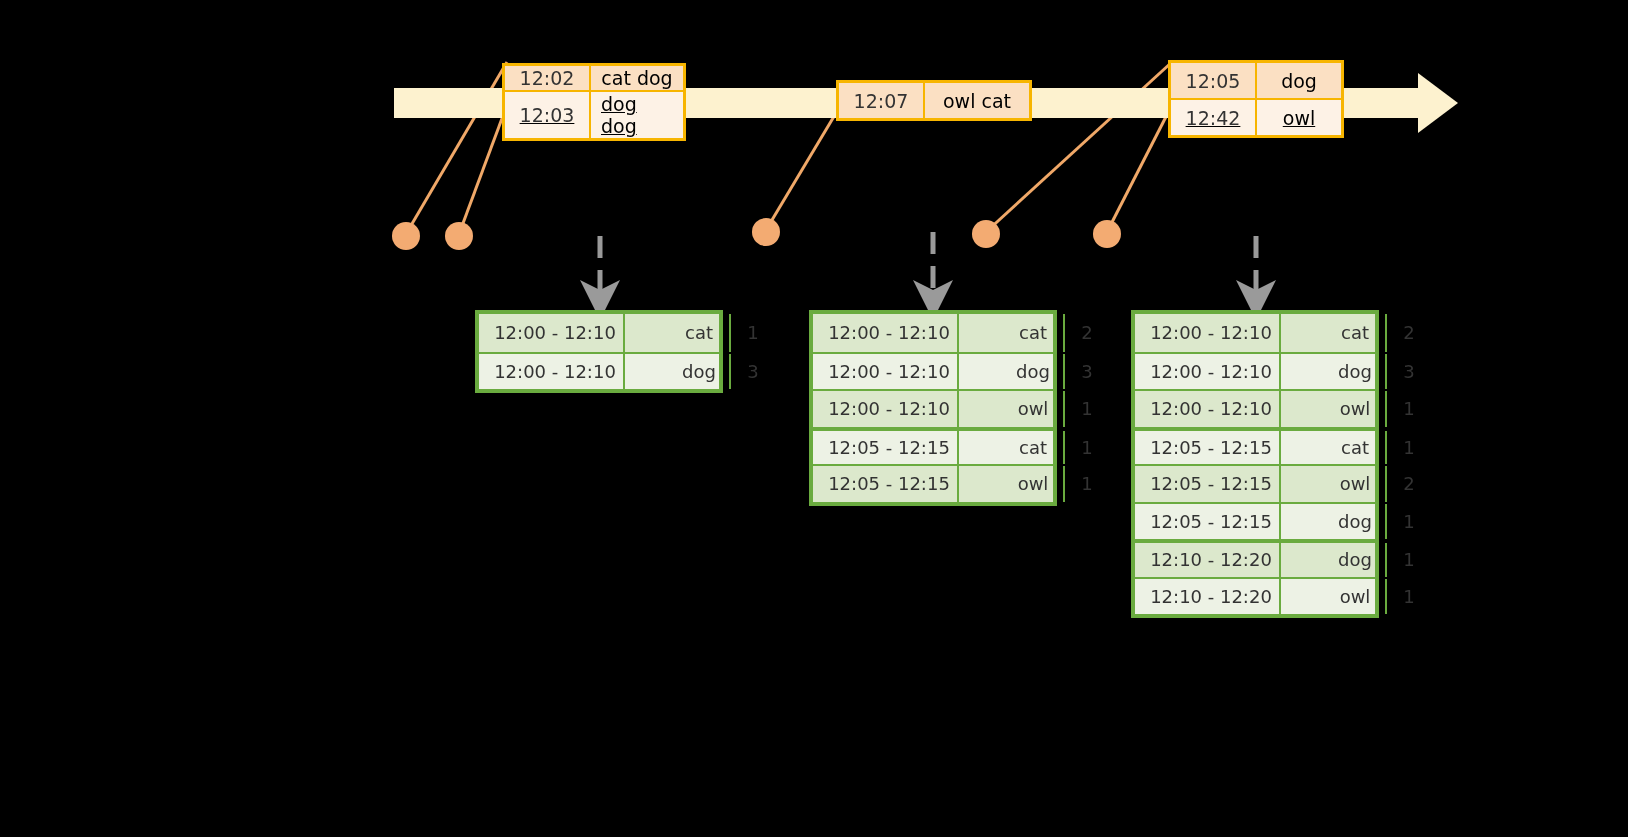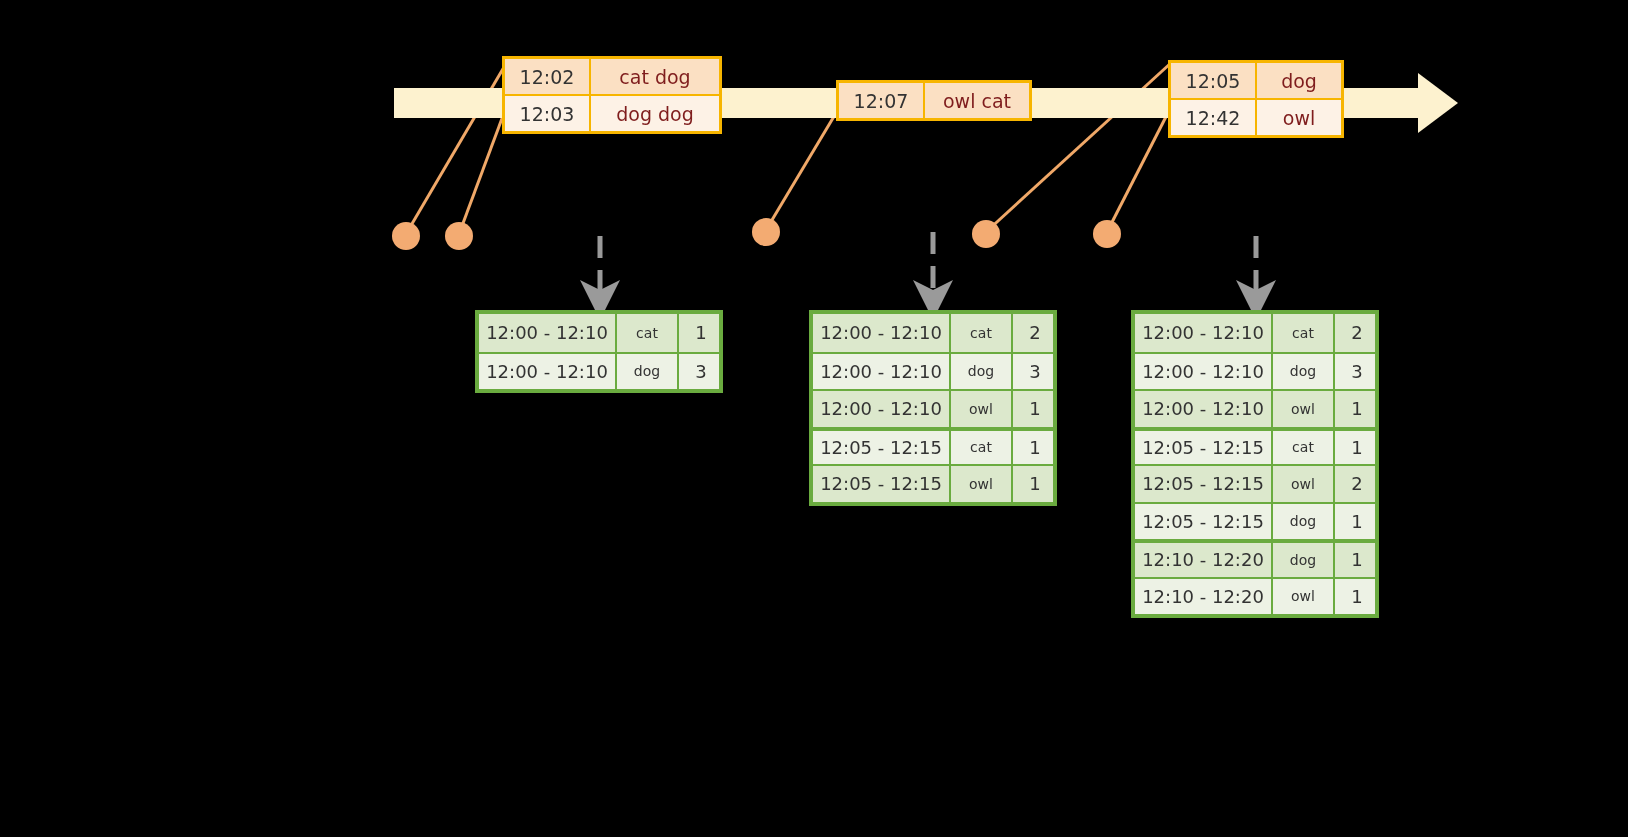--- a/index.html
+++ b/index.html
@@ -50,44 +50,44 @@
   }
   .event-row {
     display: flex;
     flex: 1 1 auto;
     min-height: 0;
   }
   .event-row + .event-row {
     border-top: 2px solid #f7b500;
   }
   .event-row.shade-a { background: #fbe0c3; }
-  .event-row.shade-b { background: #fdf2e6; }
+  .event-row.shade-b { background: #fdf2e6; text-decoration: underline; }
   .event-time {
     width: 86px;
     flex: 0 0 86px;
     display: flex;
     align-items: center;
     justify-content: center;
     font-size: 19px;
     color: #333333;
     border-right: 2px solid #f7b500;
     box-sizing: border-box;
   }
   .event-words {
     flex: 1 1 auto;
     display: flex;
     align-items: center;
     justify-content: center;
     font-size: 19px;
-    color: #7f1d1d;
+    color: #000000;
     padding: 0 10px;
     box-sizing: border-box;
   }
 
-  #event-box-1 { left: 502px; top: 56px; width: 220px; height: 78px; }
+  #event-box-1 { left: 502px; top: 63px; width: 184px; height: 78px; }
   #event-box-2 { left: 836px; top: 80px; width: 196px; height: 41px; }
   #event-box-3 { left: 1168px; top: 60px; width: 176px; height: 78px; }
 
   
   .result-table {
     position: absolute;
     border: 4px solid #6aab3f;
     background: #eef3e6;
     box-sizing: border-box;
   }
@@ -102,30 +102,32 @@
   .res-row.group-break { border-top: 4px solid #6aab3f; }
   .res-win {
     flex: 0 0 auto;
     display: flex;
     align-items: center;
     justify-content: center;
     font-size: 18px;
     color: #333333;
     border-right: 2px solid #6aab3f;
     box-sizing: border-box;
+    margin-left: 8px;
   }
   .res-key {
     flex: 0 0 62px;
     display: flex;
     align-items: center;
     justify-content: center;
-    font-size: 14px;
+    font-size: 18px;
     color: #333333;
     border-right: 2px solid #6aab3f;
     box-sizing: border-box;
+    margin-left: 44px;
   }
   .res-cnt {
     flex: 0 0 44px;
     display: flex;
     align-items: center;
     justify-content: center;
     font-size: 18px;
     color: #333333;
     box-sizing: border-box;
   }

